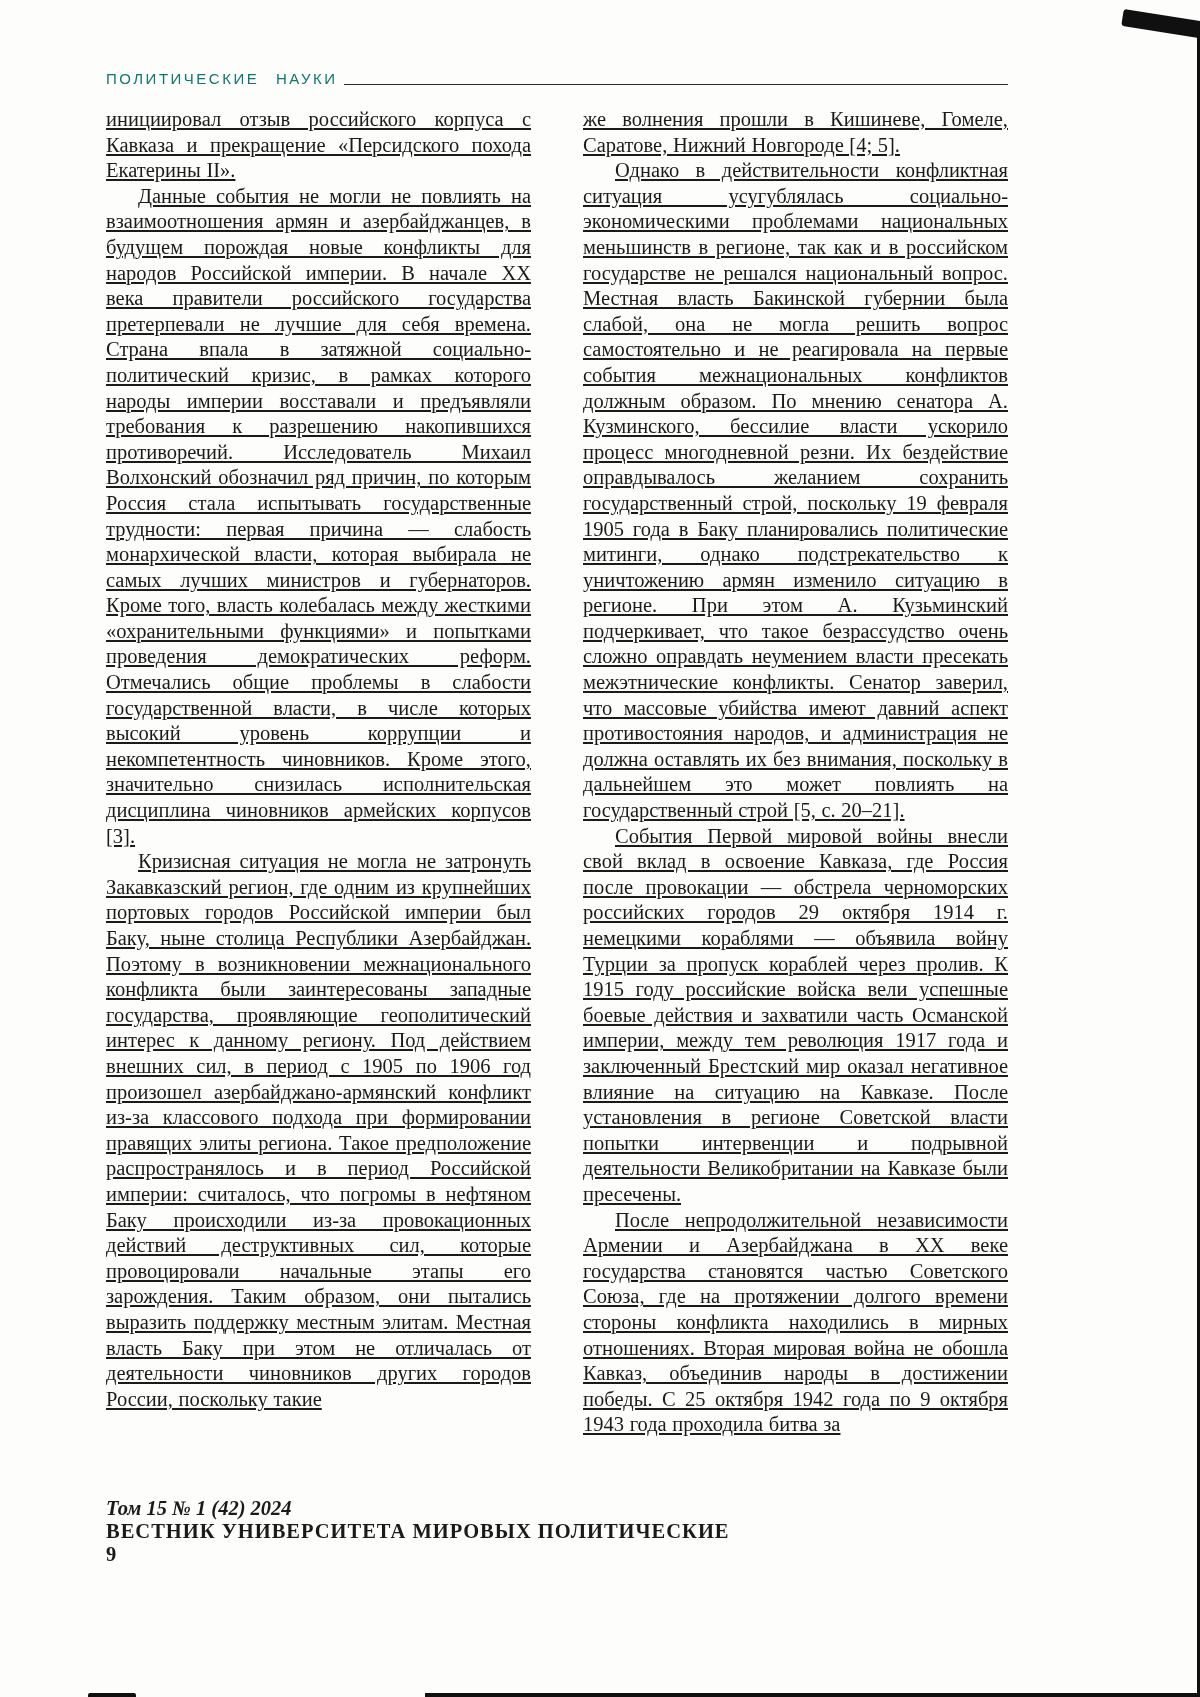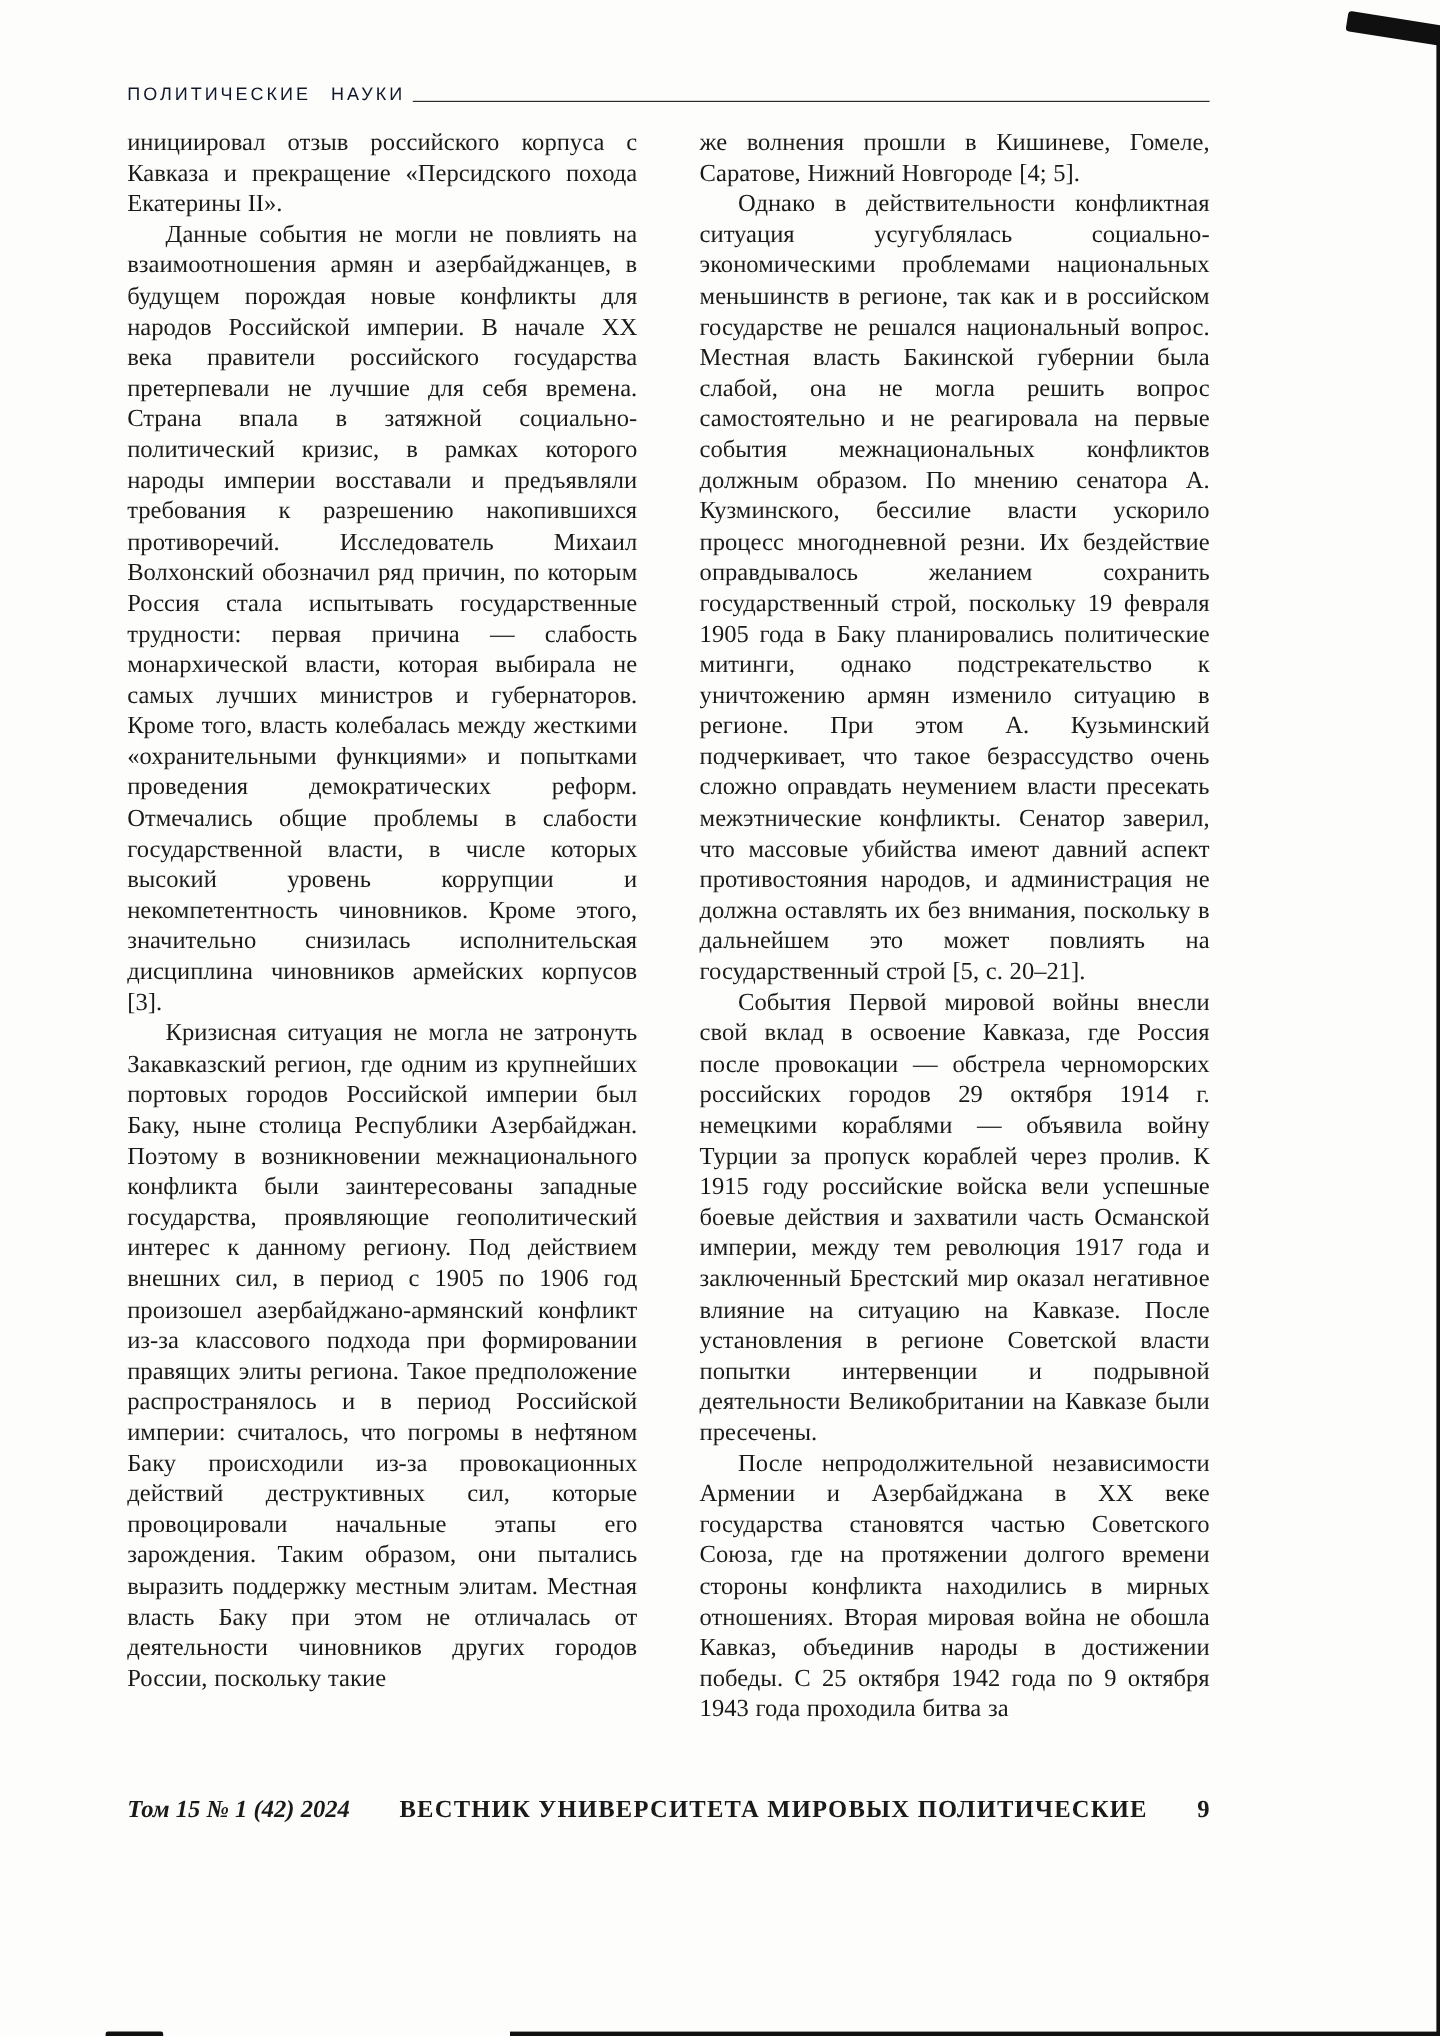--- a/index.html
+++ b/index.html
@@ -25,38 +25,39 @@
     width: 902px;
     display: flex;
     align-items: flex-end;
   }
   .running-head .label {
     font-family: "Liberation Sans", sans-serif;
     font-size: 15px;
     font-weight: 500;
     letter-spacing: 2.5px;
     word-spacing: 10px;
-    color: #0f172a;
+    color: #0f766e;
     white-space: nowrap;
     padding-right: 6px;
   }
   .running-head .rule {
     flex: 1;
     border-bottom: 1.6px solid #2b2b2b;
     margin-bottom: 2px;
   }
 
   
   .columns {
     position: absolute;
     left: 106px;
     top: 107px;
     width: 902px;
     display: flex;
     gap: 52px;
+    text-decoration: underline;
   }
   .col {
     width: 425px;
     font-size: 20.5px;
     line-height: 25.6px;
     text-align: justify;
     hyphens: auto;
     -webkit-hyphens: auto;
     word-spacing: 0.5px;
   }
@@ -71,20 +72,21 @@
   
   .footer {
     position: absolute;
     left: 106px;
     top: 1497px;
     width: 902px;
     display: flex;
     align-items: baseline;
     font-size: 20.5px;
     font-weight: bold;
+    flex-direction: column;
   }
   .footer .issue {
     font-style: italic;
     white-space: nowrap;
   }
   .footer .journal {
     flex: 1;
     text-align: center;
     letter-spacing: 1px;
     white-space: nowrap;

